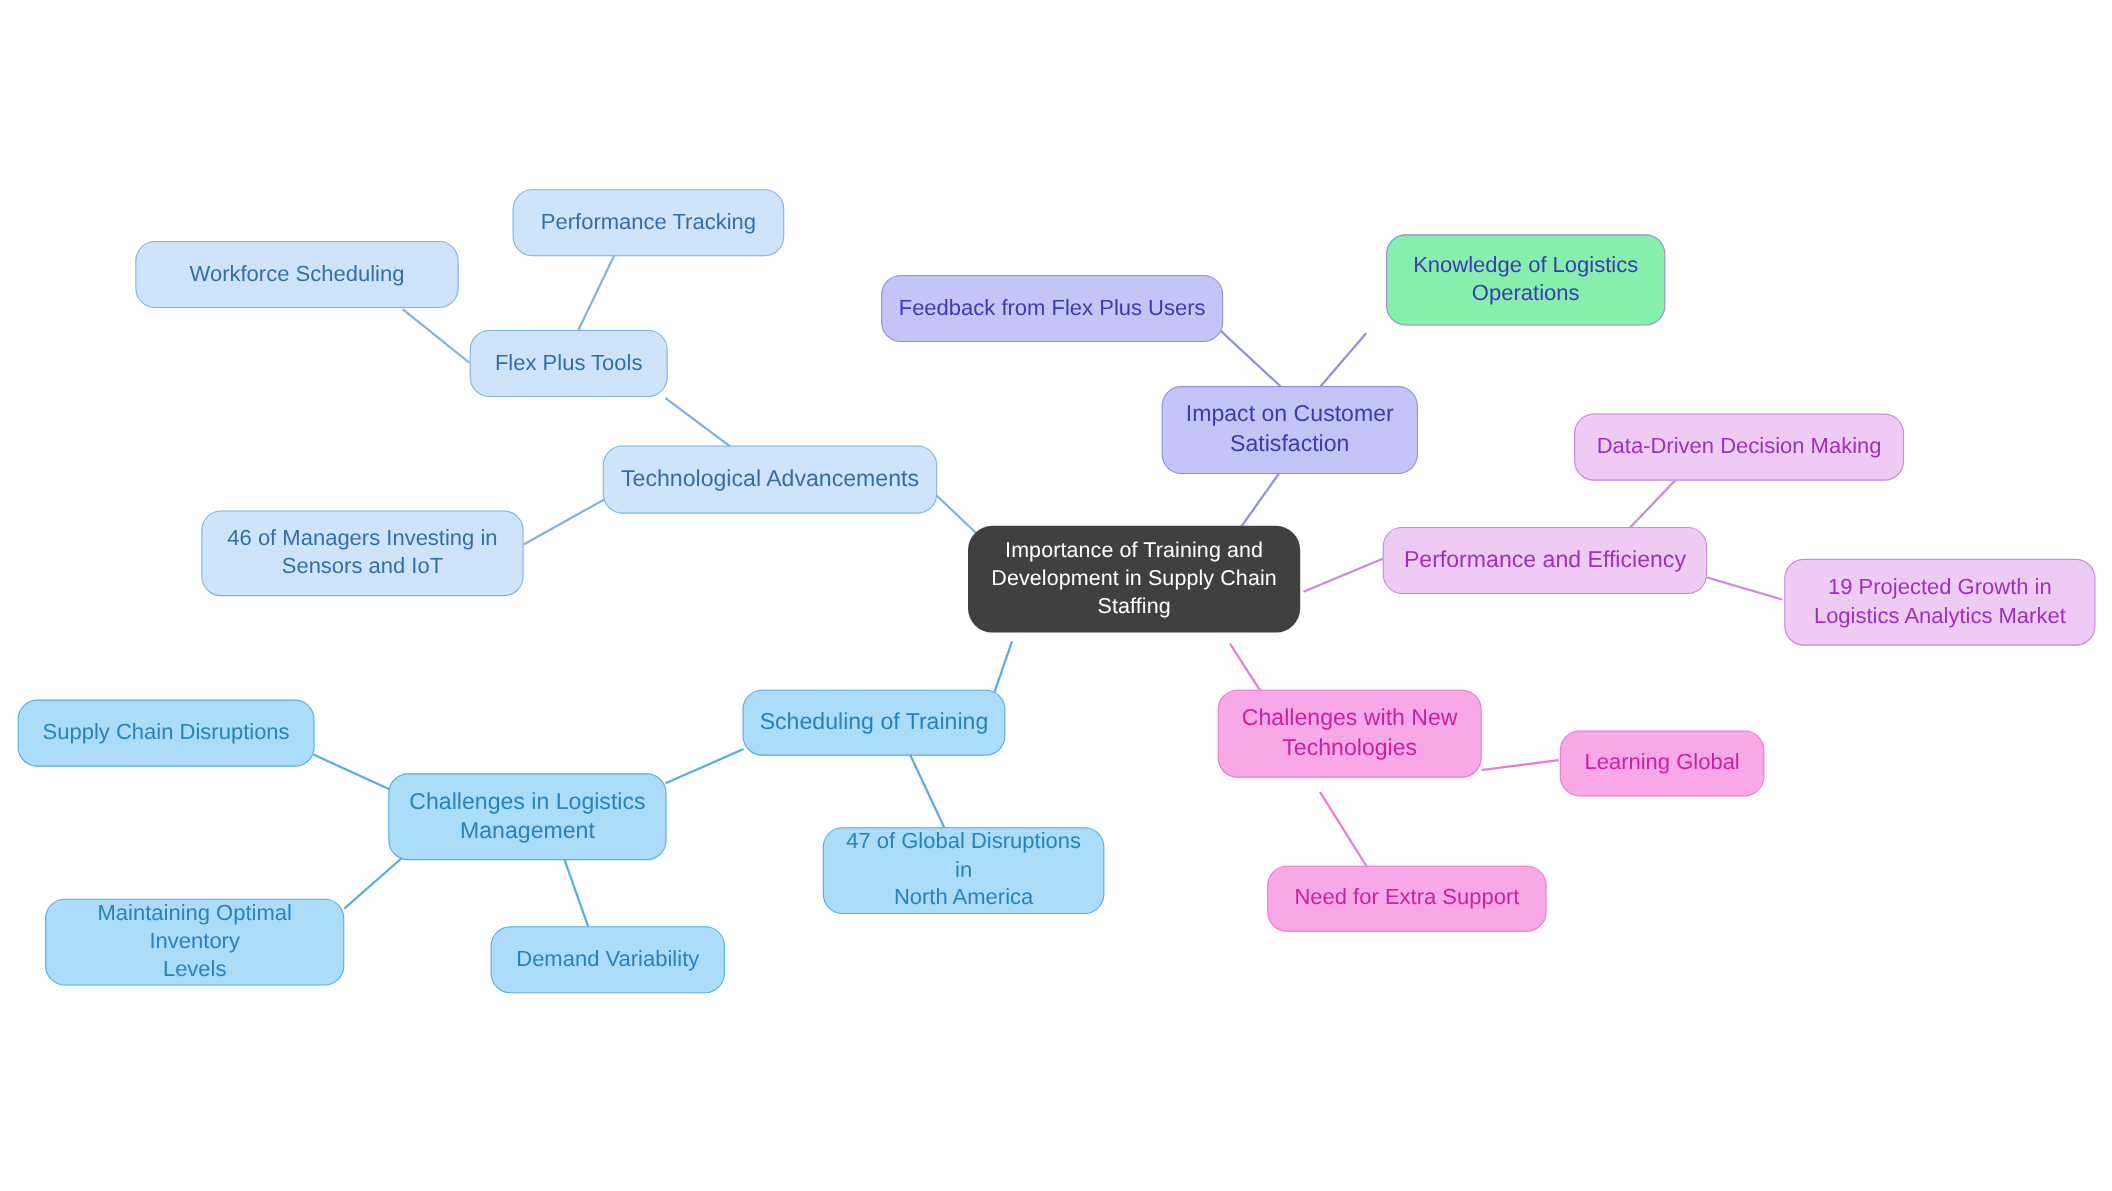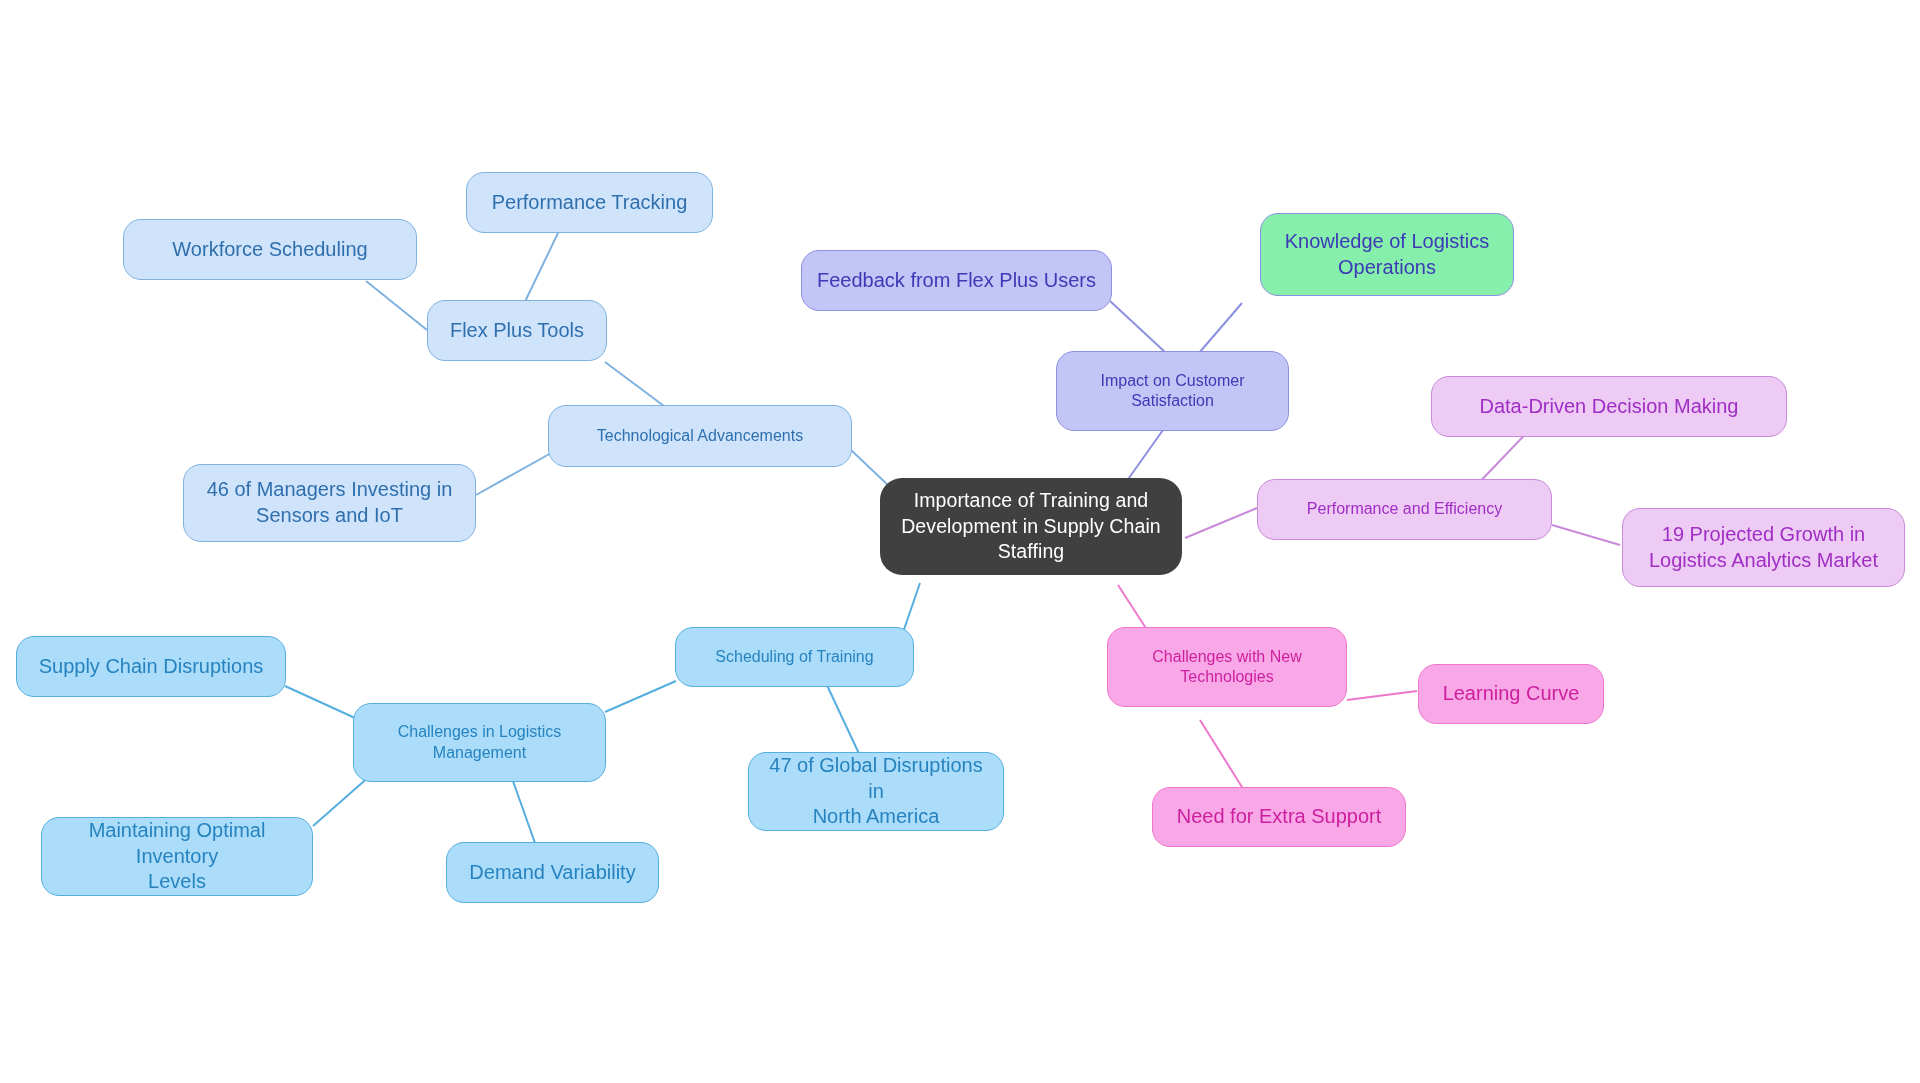--- a/index.html
+++ b/index.html
@@ -41,21 +41,21 @@
   }
   .node.root {
     border-radius: 22px;
     border-width: 0;
     color: #ffffff;
     background: #404040;
     font-size: 19.5px;
     letter-spacing: 0.1px;
     line-height: 1.33;
   }
-  .node.lvl1 { font-size: 16px; }
+  .node.lvl1 { font-size: 21px; }
   .node.lvl2 { font-size: 20px; }
 </style>
 </head>
 <body>
 
 <div id="canvas">
 
   <svg id="edges" viewBox="0 0 1920 1083">
 
     <path d="M 559,231 L 521,310" stroke="#7fb2e0" stroke-width="2" fill="none"></path>
@@ -113,27 +113,27 @@
 North America</div>
 
   <div class="node lvl2" style="left:801px; top:250px; width:311px; height:61px; background:#c3c5f6; border-color:#8d90e0; color:#3d3ab5;">Feedback from Flex Plus Users</div>
 
   <div class="node lvl2" style="left:1228px; top:213px; width:254px; height:83px; background:#86efac; border-color:#8d90e0; color:#3d3ab5;margin-left:32px;">Knowledge of Logistics
 Operations</div>
 
   <div class="node lvl1" style="left:1056px; top:351px; width:233px; height:80px; background:#c3c5f6; border-color:#8d90e0; color:#3d3ab5;">Impact on Customer
 Satisfaction</div>
 
-  <div class="node lvl2" style="left:1431px; top:376px; width:356px; height:61px; background:#edcbf5; border-color:#c88ad9; color:#a02ec4;">Data-Driven Decision Making</div>
+  <div class="node lvl2" style="left:1431px; top:376px; width:300px; height:61px; background:#edcbf5; border-color:#c88ad9; color:#a02ec4;">Data-Driven Decision Making</div>
 
   <div class="node lvl1" style="left:1257px; top:479px; width:295px; height:61px; background:#edcbf5; border-color:#c88ad9; color:#a02ec4;">Performance and Efficiency</div>
 
   <div class="node lvl2" style="left:1622px; top:508px; width:283px; height:79px; background:#edcbf5; border-color:#c88ad9; color:#a02ec4;">19 Projected Growth in
 Logistics Analytics Market</div>
 
   <div class="node lvl1" style="left:1107px; top:627px; width:240px; height:80px; background:#f9a8e7; border-color:#ee77cd; color:#cc1f9e;">Challenges with New
 Technologies</div>
 
-  <div class="node lvl2" style="left:1418px; top:664px; width:186px; height:60px; background:#f9a8e7; border-color:#ee77cd; color:#cc1f9e;">Learning Curve</div>
+  <div class="node lvl2" style="left:1418px; top:664px; width:186px; height:60px; background:#f9a8e7; border-color:#ee77cd; color:#cc1f9e;">Learning Global</div>
 
   <div class="node lvl2" style="left:1152px; top:787px; width:254px; height:60px; background:#f9a8e7; border-color:#ee77cd; color:#cc1f9e;">Need for Extra Support</div>
 
 </div>
 
 </body></html>

